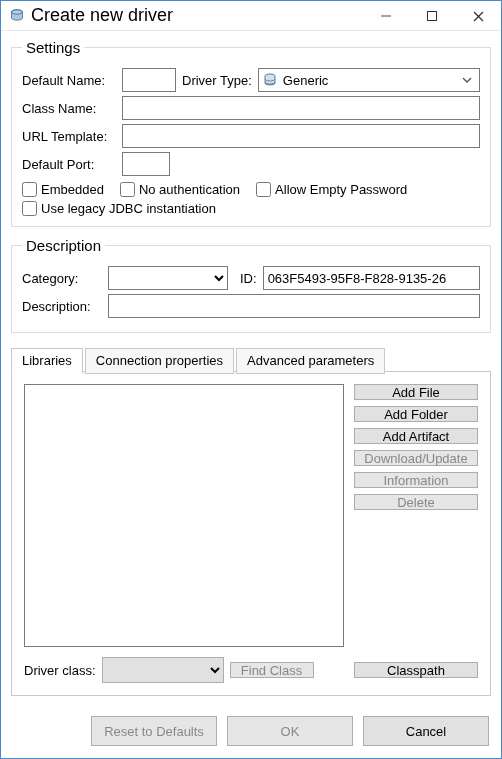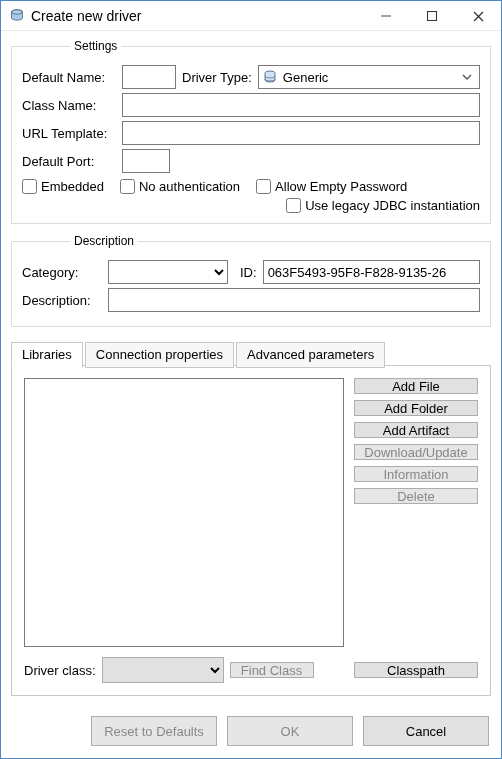--- a/index.html
+++ b/index.html
@@ -21,21 +21,21 @@
     display: flex; align-items: center;
     padding: 0 0 0 8px;
     background: #fff;
     border-bottom: 1px solid #e8e8e8;
   }
   .app-icon {
     width: 16px; height: 16px;
     margin-right: 6px;
     display: inline-flex; align-items: center; justify-content: center;
   }
-  .title-text { flex: 1; font-size: 14px; }
+  .title-text { flex: 1; font-size: 18px; }
   .win-controls { display: flex; height: 100%; }
   .win-btn {
     width: 46px; height: 30px;
     display: flex; align-items: center; justify-content: center;
     cursor: default;
   }
   .win-btn svg { display: block; }
   .body {
     flex: 1;
     padding: 8px 10px 10px 10px;
@@ -43,23 +43,22 @@
     gap: 10px;
   }
   fieldset.group {
     border: 1px solid #dcdcdc;
     border-radius: 0;
     margin: 0;
     padding: 8px 10px 10px 10px;
   }
   fieldset.group > legend {
     padding: 0 4px;
-    font-size: 12px;
+    font-size: 15px;
     color: #000;
-    margin-left: 48px;
   }
   .row {
     display: flex; align-items: center;
     gap: 6px;
     margin: 4px 0;
   }
   .row label.fld {
     min-width: 94px;
   }
   .row.url label.fld { min-width: 94px; }
@@ -262,21 +261,21 @@
           <span>Embedded</span>
         </label>
         <label class="chk">
           <input type="checkbox" style="">
           <span>No authentication</span>
         </label>
         <label class="chk">
           <input type="checkbox" style="">
           <span>Allow Empty Password</span>
         </label>
-        <label class="chk" style="flex-basis:100%;justify-content:flex-end;">
+        <label class="chk" style="flex-basis:100%;">
           <input type="checkbox" style="">
           <span>Use legacy JDBC instantiation</span>
         </label>
       </div>
     </fieldset>
 
     <fieldset class="group">
       <legend>Description</legend>
 
       <div class="row">

